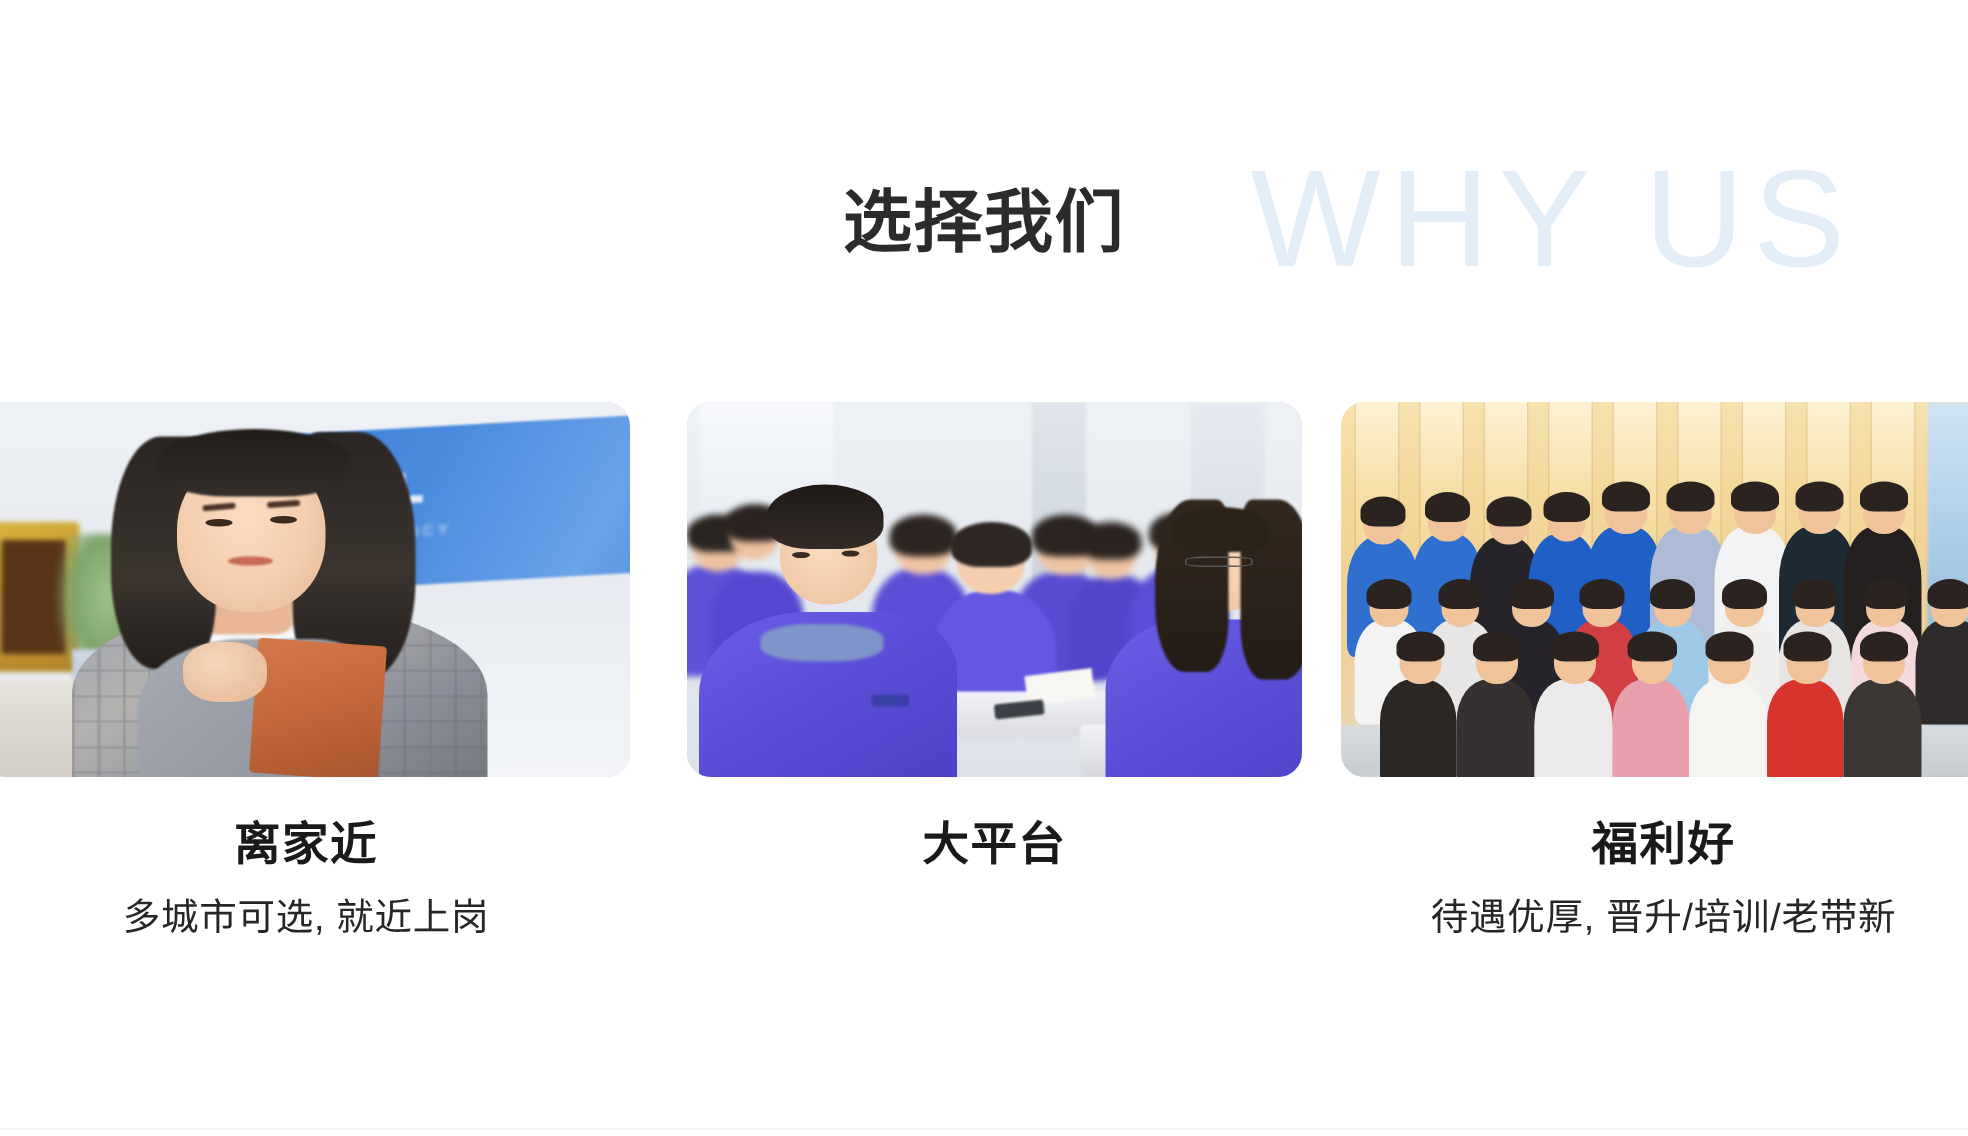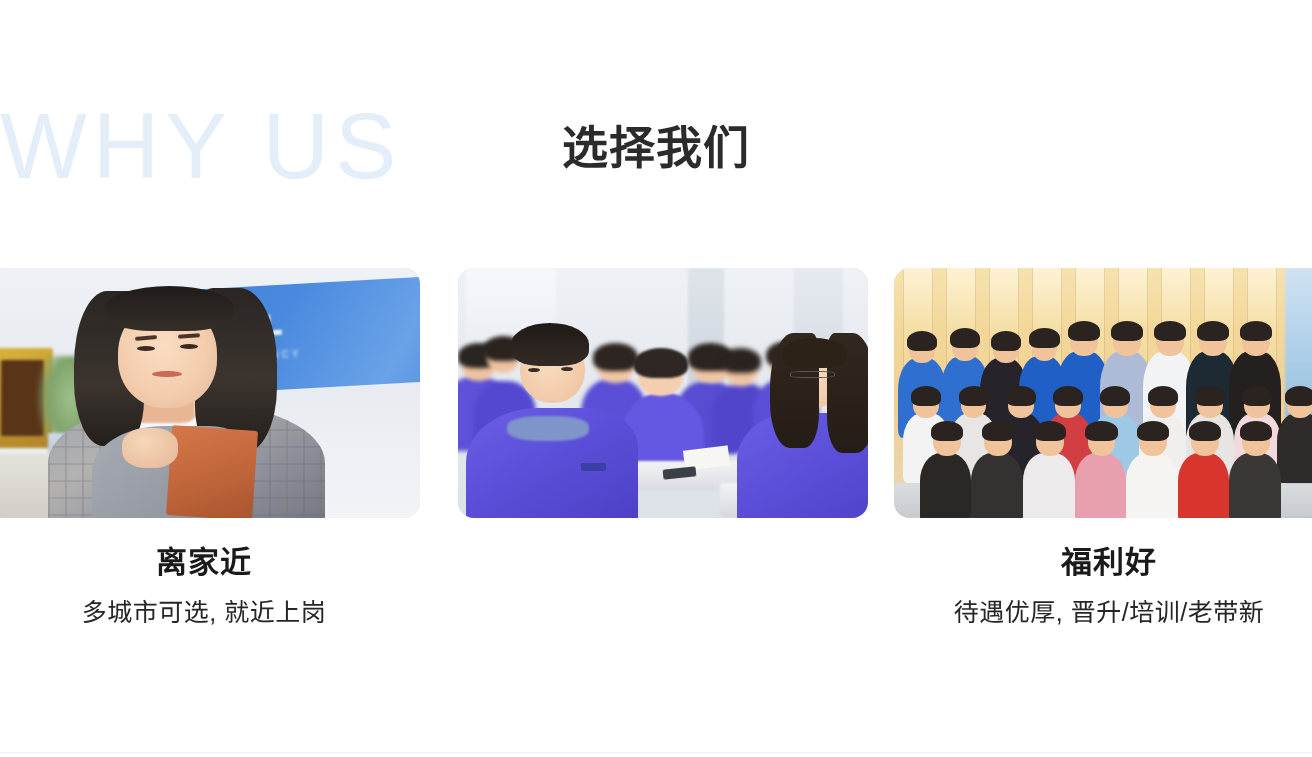--- a/index.html
+++ b/index.html
@@ -27,21 +27,21 @@
     top: 96px;
     width: 1312px;
     height: 110px;
   }
 
   .watermark {
     position: absolute;
     left: 0;
     top: 0;
     width: 1236px;
-    text-align: left;
+    text-align: right;
     font-size: 92px;
     line-height: 100px;
     font-weight: 400;
     letter-spacing: 6px;
     color: #e3eef9;
     white-space: nowrap;
     user-select: none;
   }
 
   .heading-title {
@@ -302,20 +302,21 @@
         <div style="position:absolute;left:12%;top:59%;width:20%;height:10%;background:#7f94c9;border-radius:40%;filter:blur(1px);"></div>
         <div style="position:absolute;left:30%;top:78%;width:6%;height:3%;background:#3b3fa8;border-radius:2px;filter:blur(0.7px);"></div>
 
         <div class="p2-p" style="left:68%;top:58%;width:36%;height:50%;background:linear-gradient(150deg,#6a5ee6 0%,#5a4ed8 50%,#4b40c4 100%);filter:blur(0.5px);border-radius:38% 32% 8% 8%;"></div>
         <div class="p2-h" style="left:80%;top:32%;width:14%;height:24%;background:radial-gradient(ellipse at 45% 40%,#fadcc0,#eec19f);filter:blur(0.5px);"></div>
         <div style="position:absolute;left:76%;top:26%;width:12%;height:46%;background:linear-gradient(180deg,#33281f,#241c16);border-radius:48% 16% 30% 40%;filter:blur(0.7px);"></div>
         <div style="position:absolute;left:90%;top:26%;width:12%;height:48%;background:linear-gradient(180deg,#33281f,#241c16);border-radius:16% 48% 40% 30%;filter:blur(0.7px);"></div>
         <div style="position:absolute;left:79%;top:28%;width:16%;height:12%;background:#2b2218;border-radius:50% 50% 34% 34%;filter:blur(0.7px);"></div>
         <div style="position:absolute;left:81%;top:41%;width:11%;height:3%;border:1.3px solid #5c5a58;border-radius:30%;filter:blur(0.5px);"></div>
       </div>
+      <div class="caption-title">大平台</div>
     </div>
 
     <div class="card card-3">
       <div class="photo">
         <div class="p3-bg"></div>
         <div class="p3-scroll" style="left:2%;width:7%;"></div>
         <div class="p3-scroll" style="left:12%;width:7%;"></div>
         <div class="p3-scroll" style="left:22%;width:7%;"></div>
         <div class="p3-scroll" style="left:32%;width:7%;"></div>
         <div class="p3-scroll" style="left:42%;width:7%;"></div>

